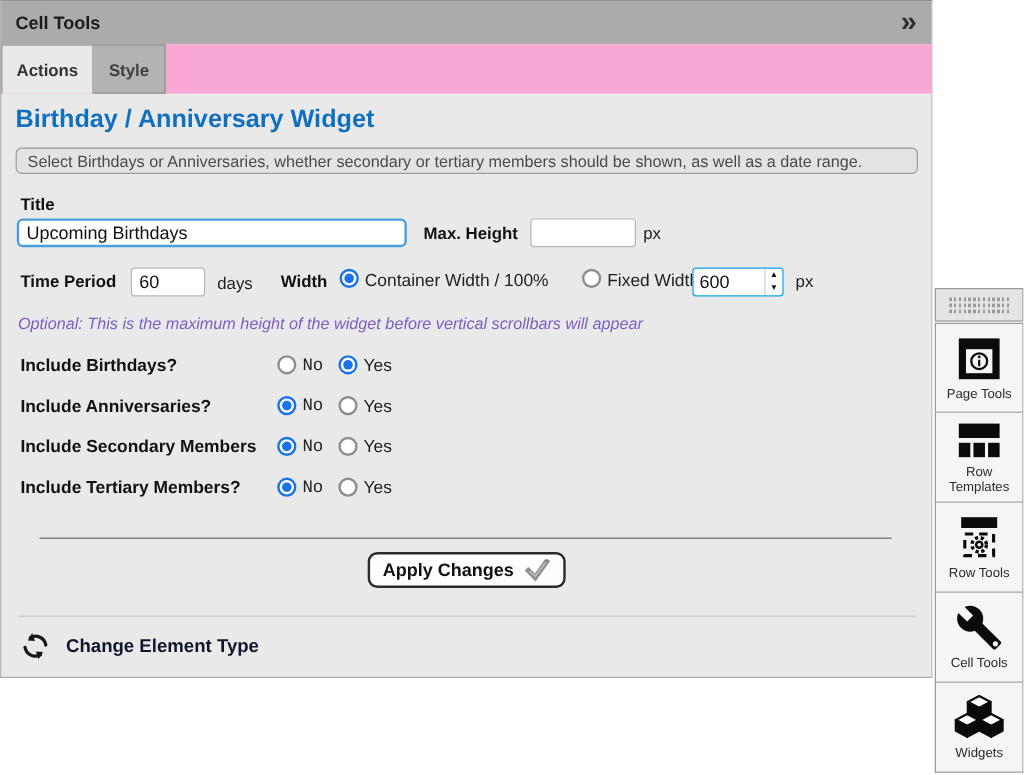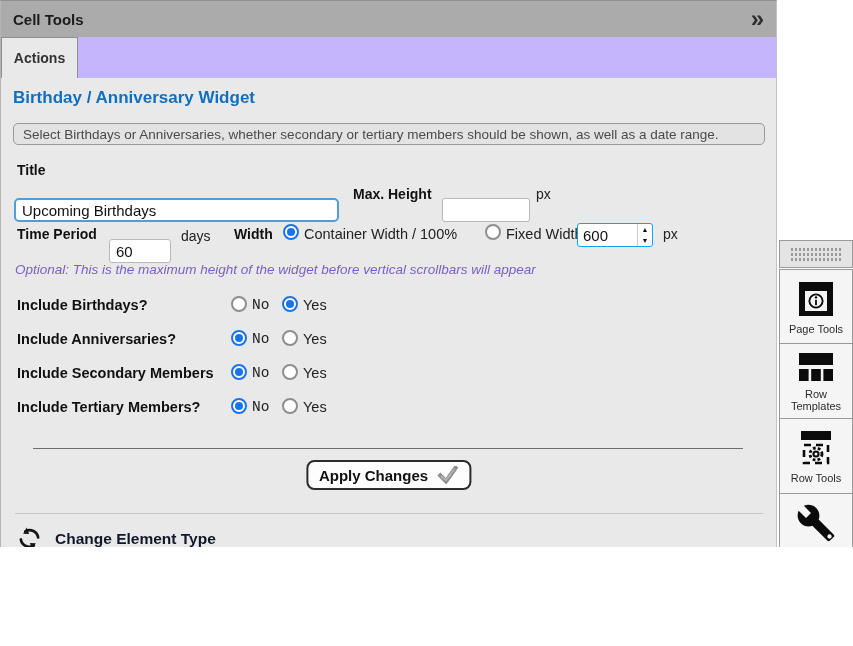--- a/index.html
+++ b/index.html
@@ -1,46 +1,46 @@
 <!DOCTYPE html>
 <html><head>
 <meta charset="utf-8">
 <style>
   * { box-sizing: border-box; }
   html,body { margin:0; padding:0; background:#fff; }
   body { font-family:"Liberation Sans", sans-serif; }
-  .stage { position:relative; width:853px; height:547px; background:#fff; overflow:hidden; }
+  .stage { position:relative; width:853px; height:646px; background:#fff; overflow:hidden; }
 
   
   .panel { position:absolute; left:0; top:0; width:777px; height:565px; background:#e9e9e9;
            border-top:1px solid #8f8f8f; border-left:1px solid #b5b5b5;
            border-right:1px solid #c2c2c2; border-bottom:1px solid #aaa; }
   .panel-header { height:36px; background:#ababab; display:flex; align-items:center; padding:0 12px; }
   .panel-title { font-weight:bold; font-size:15px; color:#1b1b1b; }
   .collapse { margin-left:auto; font-size:24px; font-weight:bold; color:#2f2f2f; line-height:20px; cursor:pointer; user-select:none; }
 
-  .tabbar { height:41px; background:#c4b5fd; display:flex; align-items:stretch; }
+  .tabbar { height:41px; background:#f9a8d4; display:flex; align-items:stretch; }
   .tab { display:flex; align-items:center; justify-content:center; font-weight:bold; font-size:14px; cursor:pointer; }
   .tab.active { width:77px; background:#e9e9e9; color:#333; border:1px solid #8f8f8f; border-bottom:none; }
   .tab.inactive { width:60px; background:#b3b3b3; color:#404040; border:1px solid #8f8f8f; border-left:none; }
 
   .content { position:relative; width:100%; height:486px; }
 
-  .heading { position:absolute; left:12px; top:10px; font-size:17px; font-weight:bold; color:#1170bd; }
+  .heading { position:absolute; left:12px; top:10px; font-size:21px; font-weight:bold; color:#1170bd; }
 
   .descbox { position:absolute; left:12px; top:45px; width:752px; height:22px; background:#e3e3e3;
              border:1px solid #9a9a9a; border-radius:5px; display:flex; align-items:center;
              padding:0 9px; font-size:13.5px; color:#4a4a4a; white-space:nowrap; overflow:hidden; }
 
   .lbl { position:absolute; font-size:14px; font-weight:bold; color:#111; white-space:nowrap; }
   .unit { position:absolute; font-size:14px; color:#222; }
 
   .txt-input { position:absolute; height:24px; background:#fff; border:1px solid #b8b8b8;
                border-radius:3px; font-family:"Liberation Sans",sans-serif; font-size:15px;
-               color:#111; padding:0 6px; outline:none;margin-top:16px; }
+               color:#111; padding:0 6px; outline:none; }
   .txt-input.focused { border:2px solid #4b9fdc; border-radius:5px; }
 
   .radio { width:16px; height:16px; border-radius:50%; border:2px solid #8e8e8e; background:#fff;
            display:inline-block; position:relative; cursor:pointer; flex:none; }
   .radio.on { border-color:#1a73e8; }
   .radio.on::after { content:""; position:absolute; left:2px; top:2px; width:8px; height:8px;
                      border-radius:50%; background:#1a73e8; }
   .radio-abs { position:absolute; }
   .rlabel { position:absolute; font-size:14.5px; color:#222; }
 
@@ -92,20 +92,21 @@
 
   <div class="panel">
 
     <div class="panel-header">
       <span class="panel-title">Cell Tools</span>
       <span class="collapse">»</span>
     </div>
 
     <div class="tabbar">
       <div class="tab active">Actions</div>
+      <div class="tab inactive">Style</div>
     </div>
 
     <div class="content">
 
       <div class="heading">Birthday / Anniversary Widget</div>
 
       <div class="descbox">Select Birthdays or Anniversaries, whether secondary or tertiary members should be shown, as well as a date range.</div>
 
       <div class="lbl" style="left:16px; top:84px;">Title</div>
       <input class="txt-input focused" style="left: 13px; top: 104px; width: 325px;" type="text" value="Upcoming Birthdays">

